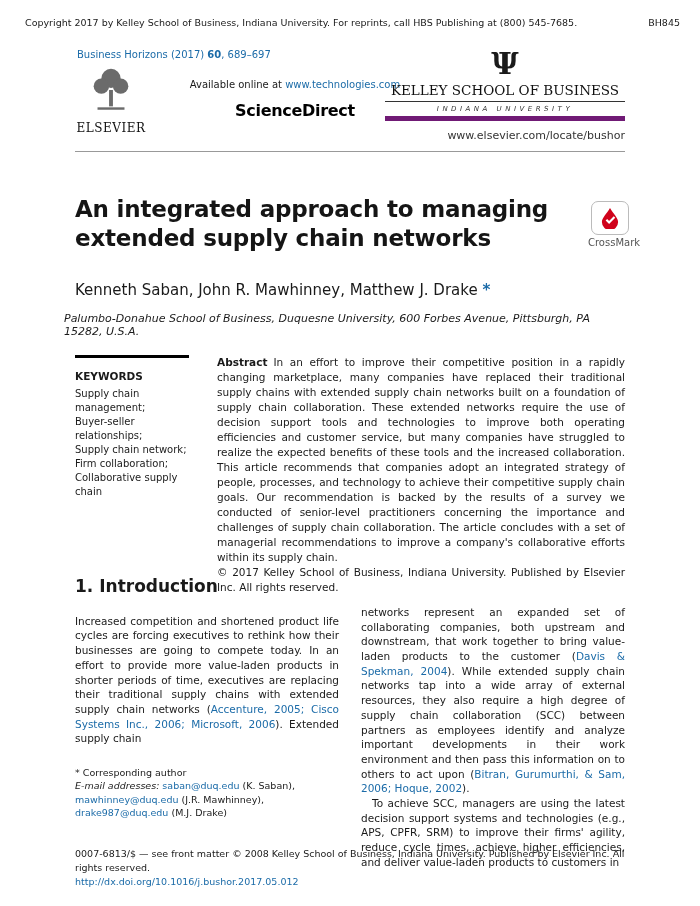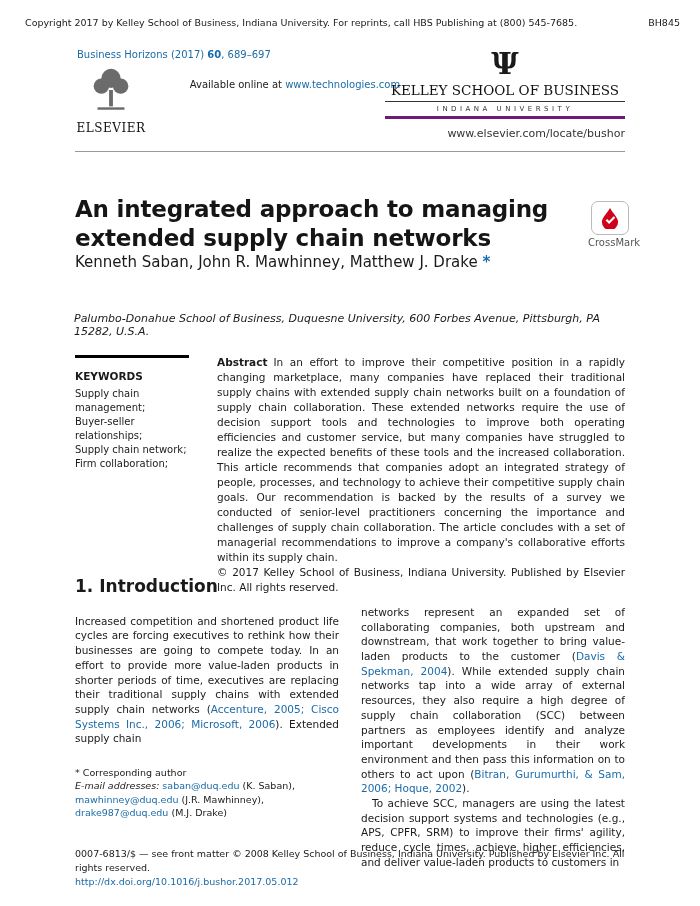--- a/index.html
+++ b/index.html
@@ -16,32 +16,32 @@
   .journal-ref b { font-weight:bold; }
   .elsevier { position:absolute; left:0; top:15px; width:72px; text-align:center; }
   .elsevier-label { font-family:"DejaVu Serif","Liberation Serif",serif; font-size:12px; letter-spacing:0.5px; color:#111; margin-top:1px; }
   .center-block { position:absolute; left:110px; top:30px; width:220px; text-align:center; }
   .avail { font-size:10px; color:#1a1a1a; }
   .link { color:#1b6ba8; text-decoration:none; cursor:pointer; }
   .sciencedirect { margin-top:11px; font-size:16px; font-weight:bold; color:#000; letter-spacing:-0.3px; }
   .kelley { position:absolute; right:0; top:0; width:240px; text-align:center; }
   .trident { font-family:"DejaVu Serif","Liberation Serif",serif; font-size:30px; font-weight:bold; color:#1a1a1a; line-height:1; }
   .kelley-name { font-family:"DejaVu Serif","Liberation Serif",serif; font-size:13.5px; color:#111; margin-top:3px; padding-bottom:3px; border-bottom:1.5px solid #333; white-space:nowrap; }
-  .kelley-sub { font-size:7px; letter-spacing:3.5px; color:#333; padding:3px 0; border-bottom:3px solid #701a75; }
+  .kelley-sub { font-size:7px; letter-spacing:3.5px; color:#333; padding:3px 0; border-bottom:5px solid #701a75;font-style:italic; }
   .kelley-url { text-align:right; font-size:11px; margin-top:8px; color:#333; }
   .rule { position:absolute; top:142px; left:75px; right:75px; border-top:1px solid #999; }
 
   
   .title { position:absolute; top:186px; left:75px; width:480px; font-size:23px; font-weight:bold; color:#151515; line-height:1.27; letter-spacing:-0.2px; }
   .crossmark { position:absolute; top:192px; left:588px; width:44px; text-align:center; }
   .cm-box { width:38px; height:34px; border:1px solid #bbb; border-radius:7px; margin:0 auto; display:flex; align-items:center; justify-content:center; background:#fff; }
   .cm-label { font-size:10px; color:#555; margin-top:2px; }
-  .authors { position:absolute; top:244px; left:75px; font-size:15px; color:#1a1a1a; }
+  .authors { position:absolute; top:272px; left:75px; font-size:15px; color:#1a1a1a; }
   .author-mark { color:#1b6ba8; font-weight:bold; }
-  .affiliation { position:absolute; top:303px; left:74px; right:75px; font-size:11px; font-style:italic; color:#1a1a1a; }
+  .affiliation { position:absolute; top:303px; left:64px; right:75px; font-size:11px; font-style:italic; color:#1a1a1a; }
 
   
   .kw-abs { position:absolute; top:346px; left:75px; right:75px; display:flex; }
   .keywords { width:114px; border-top:3px solid #000; padding-top:11px; font-size:10px; line-height:1.4; color:#1a1a1a; }
   .kw-head { font-weight:bold; font-size:10.5px; margin-bottom:3px; }
   .abstract { margin-left:28px; flex:1; font-size:10.5px; line-height:1.43; text-align:justify; color:#1a1a1a; }
   .abs-label { font-weight:bold; padding-right:6px; }
   .abs-rights { display:block; }
 
   
@@ -87,20 +87,21 @@
           </g>
         </svg>
       </span>
       <div class="elsevier-label">ELSEVIER</div>
     </div>
 
     <div class="center-block">
       <div class="avail">
         <span>Available online at </span><span class="link">www.technologies.com</span>
       </div>
+      <div class="sciencedirect">ScienceDirect</div>
     </div>
 
     <div class="kelley">
       <div class="trident">Ψ</div>
       <div class="kelley-name">KELLEY SCHOOL OF BUSINESS</div>
       <div class="kelley-sub">INDIANA UNIVERSITY</div>
       <div class="kelley-url link">www.elsevier.com/locate/bushor</div>
     </div>
   </div>
 
@@ -123,20 +124,21 @@
   </div>
   <div class="affiliation">Palumbo-Donahue School of Business, Duquesne University, 600 Forbes Avenue, Pittsburgh, PA 15282, U.S.A.</div>
 
   <div class="kw-abs">
     <div class="keywords">
       <div class="kw-head">KEYWORDS</div>
       <div>Supply chain management;</div>
       <div>Buyer-seller relationships;</div>
       <div>Supply chain network;</div>
       <div>Firm collaboration;</div>
+      <div>Collaborative supply chain</div>
     </div>
     <div class="abstract">
       <span class="abs-label">Abstract</span><span>In an effort to improve their competitive position in a rapidly changing marketplace, many companies have replaced their traditional supply chains with extended supply chain networks built on a foundation of supply chain collaboration. These extended networks require the use of decision support tools and technologies to improve both operating efficiencies and customer service, but many companies have struggled to realize the expected benefits of these tools and the increased collaboration. This article recommends that companies adopt an integrated strategy of people, processes, and technology to achieve their competitive supply chain goals. Our recommendation is backed by the results of a survey we conducted of senior-level practitioners concerning the importance and challenges of supply chain collaboration. The article concludes with a set of managerial recommendations to improve a company's collaborative efforts within its supply chain.</span>
       <span class="abs-rights">© 2017 Kelley School of Business, Indiana University. Published by Elsevier Inc. All rights reserved.</span>
     </div>
   </div>
 
   <div class="body-cols">
     <div class="col">
       <div class="sec-head">1. Introduction</div>

